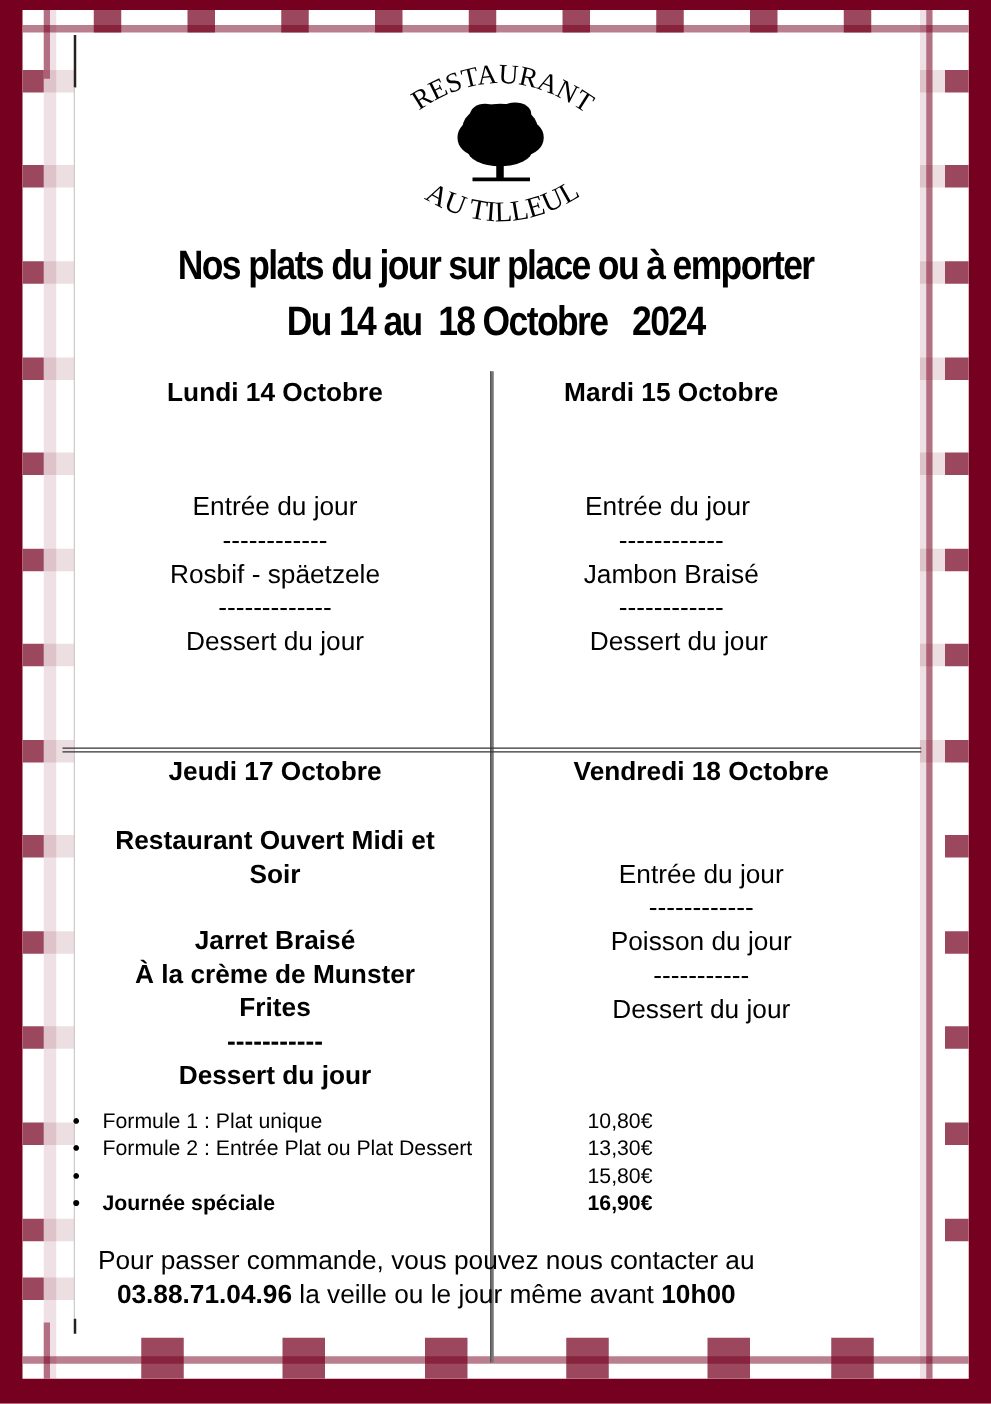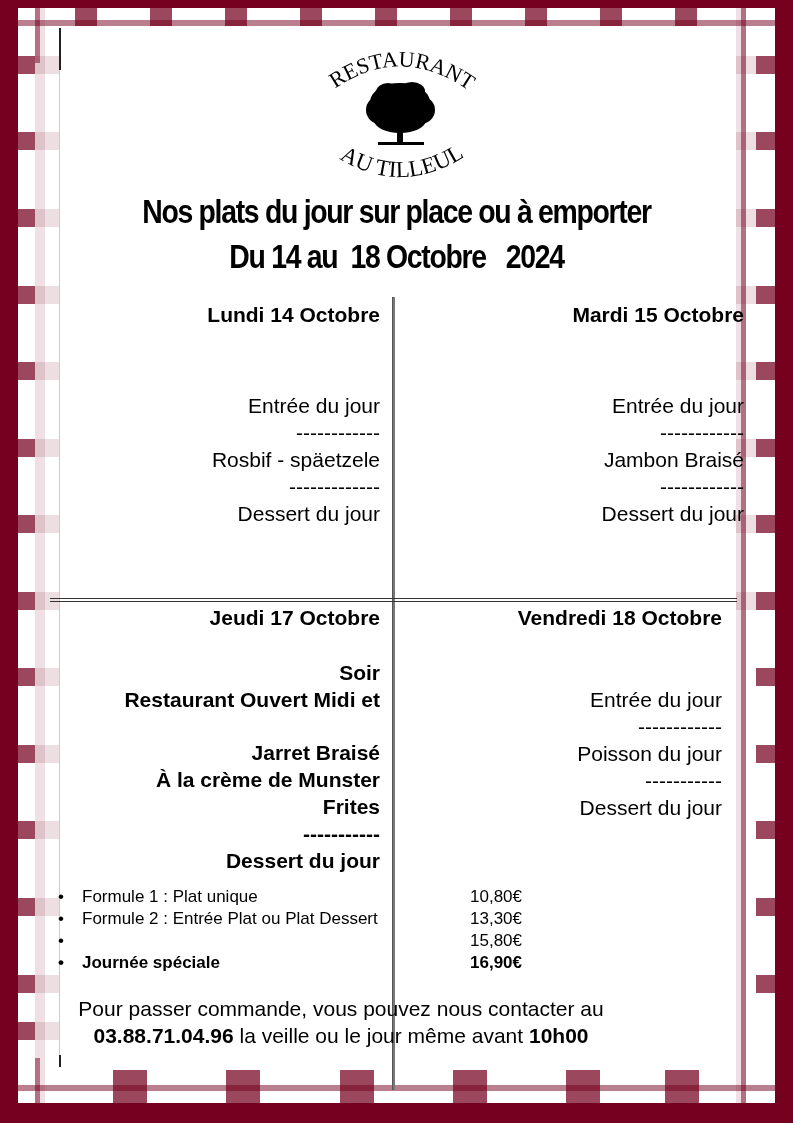--- a/index.html
+++ b/index.html
@@ -27,21 +27,21 @@
 
   .title1 { position:absolute; left:0; width:793px; top:193px; text-align:center;
             font-family:"Liberation Sans", sans-serif; font-weight:bold; font-size:33px;
             letter-spacing:-1.5px; transform:scaleX(0.86); transform-origin:center; }
   .title2 { position:absolute; left:0; width:793px; top:238px; text-align:center;
             font-weight:bold; font-size:33px; letter-spacing:-1.5px; transform:scaleX(0.86); white-space:pre; }
 
   .vline { position:absolute; left:392px; top:297px; width:3px; height:793px; background:#777; border-left:1px solid #555; }
   .hline { position:absolute; left:50px; top:598px; width:687px; height:4px; border-top:1px solid #333; border-bottom:1px solid #333; }
 
-  .cell { position:absolute; text-align:right; }
+  .cell { position:absolute; text-align:center; }
   .day-title { font-weight:bold; font-size:21px; line-height:26px; }
   .dish { font-size:21px; line-height:27px; }
   .dish.b { font-weight:bold; }
 
   .formulas { position:absolute; left:58px; top:886px; width:480px; font-size:17px; line-height:22px; }
   .formula { position:relative; height:22px; }
   .formula .bullet { position:absolute; left:0; }
   .formula .name { position:absolute; left:24px; }
   .formula .price { position:absolute; right:16px; }
   .formula.bold { font-weight:bold; }
@@ -173,35 +173,35 @@
 <div class="cell" style="left:60px; top:302px; width:320px;">
   <div class="day-title">Lundi 14 Octobre</div>
   <div style="height:64px;"></div>
   <div class="dish">Entrée du jour</div>
   <div class="dish">------------</div>
   <div class="dish">Rosbif - späetzele</div>
   <div class="dish">-------------</div>
   <div class="dish">Dessert du jour</div>
 </div>
 
-<div class="cell" style="left:422px; top:302px; width:322px;">
+<div class="cell" style="left:376px; top:302px; width:322px;">
   <div class="day-title">Mardi 15 Octobre</div>
   <div style="height:64px;"></div>
   <div class="dish" style="margin-left:-6px;">Entrée du jour</div>
   <div class="dish">------------</div>
   <div class="dish">Jambon Braisé</div>
   <div class="dish">------------</div>
   <div class="dish" style="margin-left:12px;">Dessert du jour</div>
 </div>
 
 <div class="cell" style="left:60px; top:605px; width:320px;">
   <div class="day-title">Jeudi 17 Octobre</div>
   <div style="height:28px;"></div>
+  <div class="dish b">Restaurant Ouvert Midi et</div>
   <div class="dish b">Soir</div>
-  <div class="dish b">Restaurant Ouvert Midi et</div>
   <div style="height:26px;"></div>
   <div class="dish b">Jarret Braisé</div>
   <div class="dish b">À la crème de Munster</div>
   <div class="dish b">Frites</div>
   <div class="dish b">-----------</div>
   <div class="dish b">Dessert du jour</div>
 </div>
 
 <div class="cell" style="left:400px; top:605px; width:322px;">
   <div class="day-title">Vendredi 18 Octobre</div>

